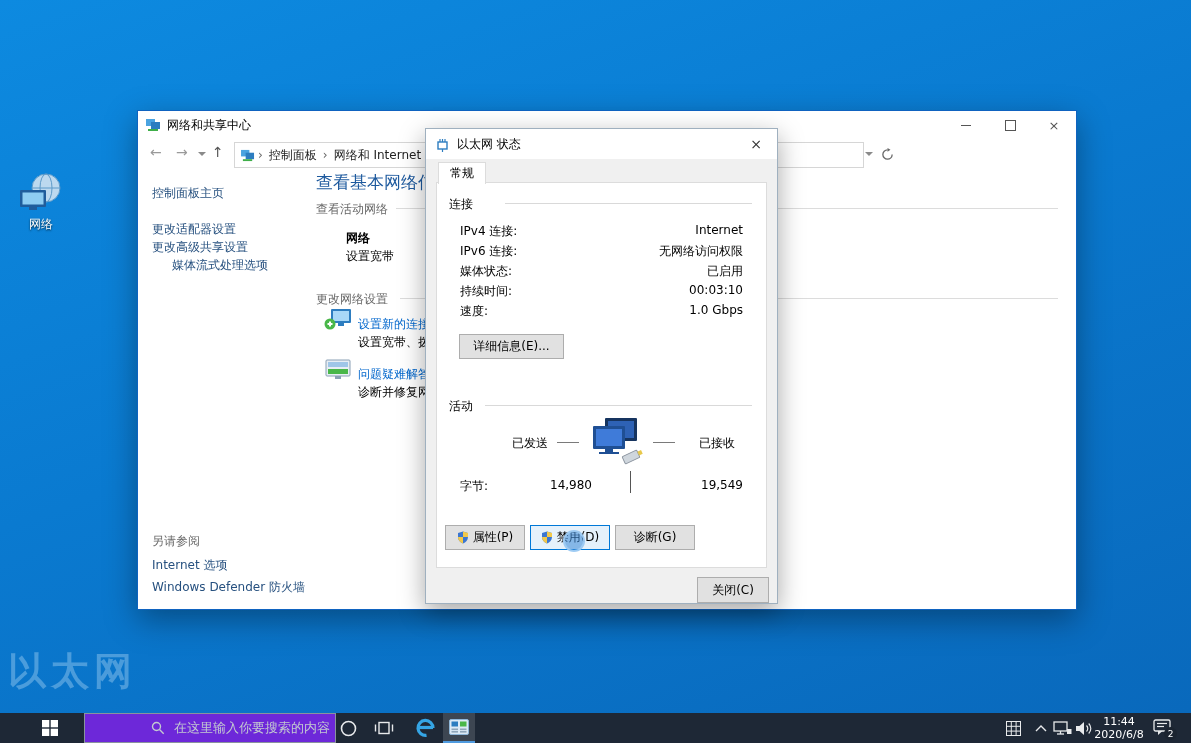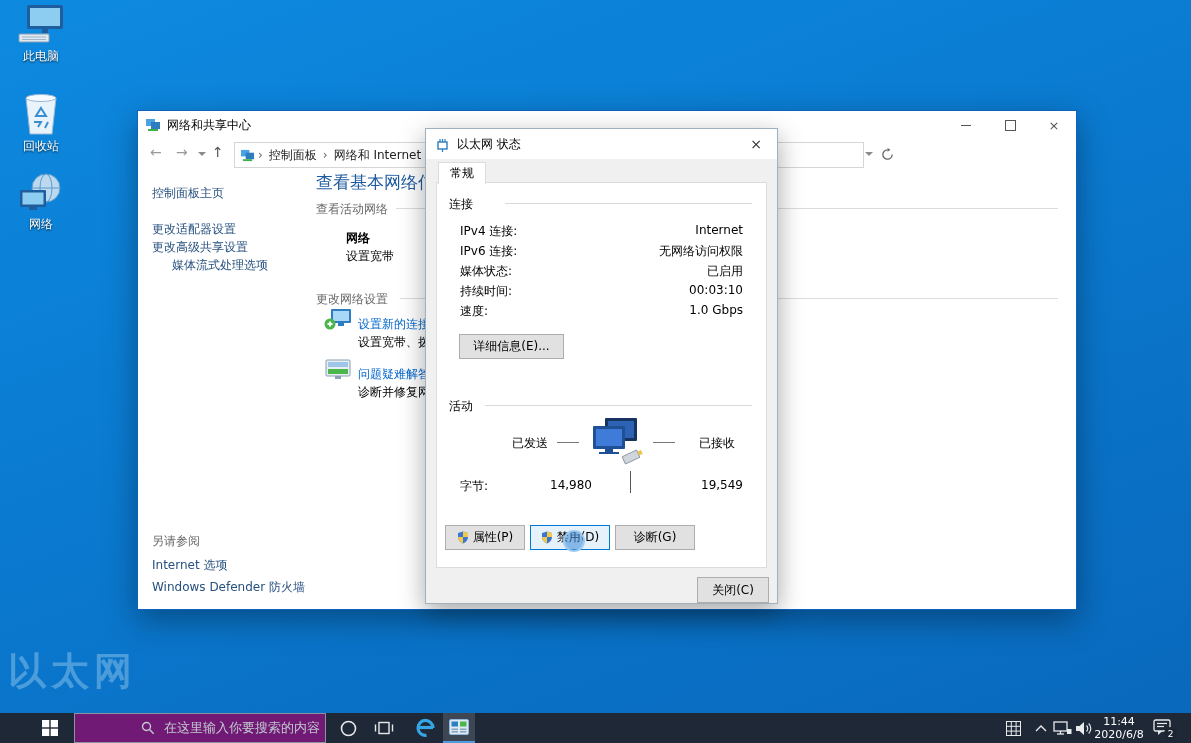--- a/index.html
+++ b/index.html
@@ -65,59 +65,38 @@
   .vbar{position:absolute;width:1px;background:#555;}
   .btn{position:absolute;background:#e1e1e1;border:1px solid #adadad;display:flex;align-items:center;justify-content:center;
     font-size:12px;color:#000;cursor:pointer;gap:4px;}
   .btn.focused{border:1px solid #0078d7;background:#e5f1fb;}
   .click-dot{position:absolute;width:18px;height:18px;border-radius:50%;background:rgba(55,135,215,.55);
     border:2px solid rgba(160,205,245,.9);z-index:5;}
 
   
   .bar{position:absolute;left:0;bottom:0;width:1191px;height:30px;background:#1e2836;z-index:50;}
   .bar-btn{position:absolute;top:0;height:30px;display:flex;align-items:center;justify-content:center;cursor:pointer;}
-  .tsearch{position:absolute;left:74px;top:0;width:252px;height:30px;background:#701a75;border:1px solid #8a939e;
+  .tsearch{position:absolute;left:84px;top:0;width:252px;height:30px;background:#6d28d9;border:1px solid #8a939e;
     box-sizing:border-box;display:flex;align-items:center;color:#c3c9d0;font-size:13px;cursor:text;}
   .tsearch svg{margin-left:66px;margin-right:9px;flex:none;}
   .tsearch .ph{white-space:nowrap;}
   .appbtn{position:absolute;top:0;height:30px;width:32px;display:flex;align-items:center;justify-content:center;cursor:pointer;}
   .appbtn.active{background:rgba(255,255,255,.14);border-bottom:2px solid #4f9be0;box-sizing:border-box;}
   .clock{position:absolute;left:1094px;top:2px;width:50px;color:#fff;font-size:11px;line-height:13px;text-align:center;cursor:pointer;}
   .badge{position:absolute;left:1164px;top:14px;width:13px;height:13px;border-radius:50%;background:#1b2430;
     color:#fff;font-size:9px;display:flex;align-items:center;justify-content:center;}
 </style>
 </head>
 <body>
 
 <div class="desktop nosel">
 
   <div class="watermark">以太网</div>
 
-  <div class="dicon" style="left:8px;top:4px;">
-    <svg width="48" height="42" viewBox="0 0 48 42">
-      <rect x="10" y="1" width="36" height="24" rx="2" fill="#1f5d9c"></rect>
-      <rect x="13" y="4" width="30" height="18" fill="#8ecdf2"></rect>
-      <rect x="25" y="25" width="6" height="4" fill="#1f5d9c"></rect>
-      <rect x="2" y="30" width="30" height="8" rx="1" fill="#dfe9f2" stroke="#8aa0b5"></rect>
-      <line x1="5" y1="33" x2="29" y2="33" stroke="#9fb4c8"></line>
-        <line x1="5" y1="35.5" x2="29" y2="35.5" stroke="#9fb4c8"></line>
-    </svg>
-    <div class="lbl">此电脑</div>
-  </div>
-
-  <div class="dicon" style="left:8px;top:92px;">
-    <svg width="42" height="44" viewBox="0 0 42 44">
-      <path d="M6 6 L36 6 L32 42 L10 42 Z" fill="#e9f3fb" stroke="#9ab8d4"></path>
-      <ellipse cx="21" cy="6" rx="15" ry="3.5" fill="#f6fbff" stroke="#9ab8d4"></ellipse>
-      <path d="M21 16 l5 8 h-10 z" fill="none" stroke="#3a8fd0" stroke-width="2"></path>
-      <path d="M14 30 h7 l-3 5" fill="none" stroke="#3a8fd0" stroke-width="2"></path>
-      <path d="M28 30 l-3 6" fill="none" stroke="#3a8fd0" stroke-width="2"></path>
-    </svg>
-    <div class="lbl">回收站</div>
-  </div>
+
 
   <div class="dicon" style="left:8px;top:172px;">
     <svg width="50" height="42" viewBox="0 0 50 42">
       <circle cx="30" cy="16" r="14" fill="#bcd9ef" stroke="#5c9ac9"></circle>
       <ellipse cx="30" cy="16" rx="6" ry="14" fill="none" stroke="#5c9ac9"></ellipse>
       <line x1="16" y1="16" x2="44" y2="16" stroke="#5c9ac9"></line>
       <rect x="4" y="18" width="26" height="17" rx="1" fill="#1f5d9c"></rect>
       <rect x="6.5" y="20.5" width="21" height="12" fill="#8ecdf2"></rect>
       <rect x="13" y="35" width="8" height="3" fill="#1f5d9c"></rect>
     </svg>

